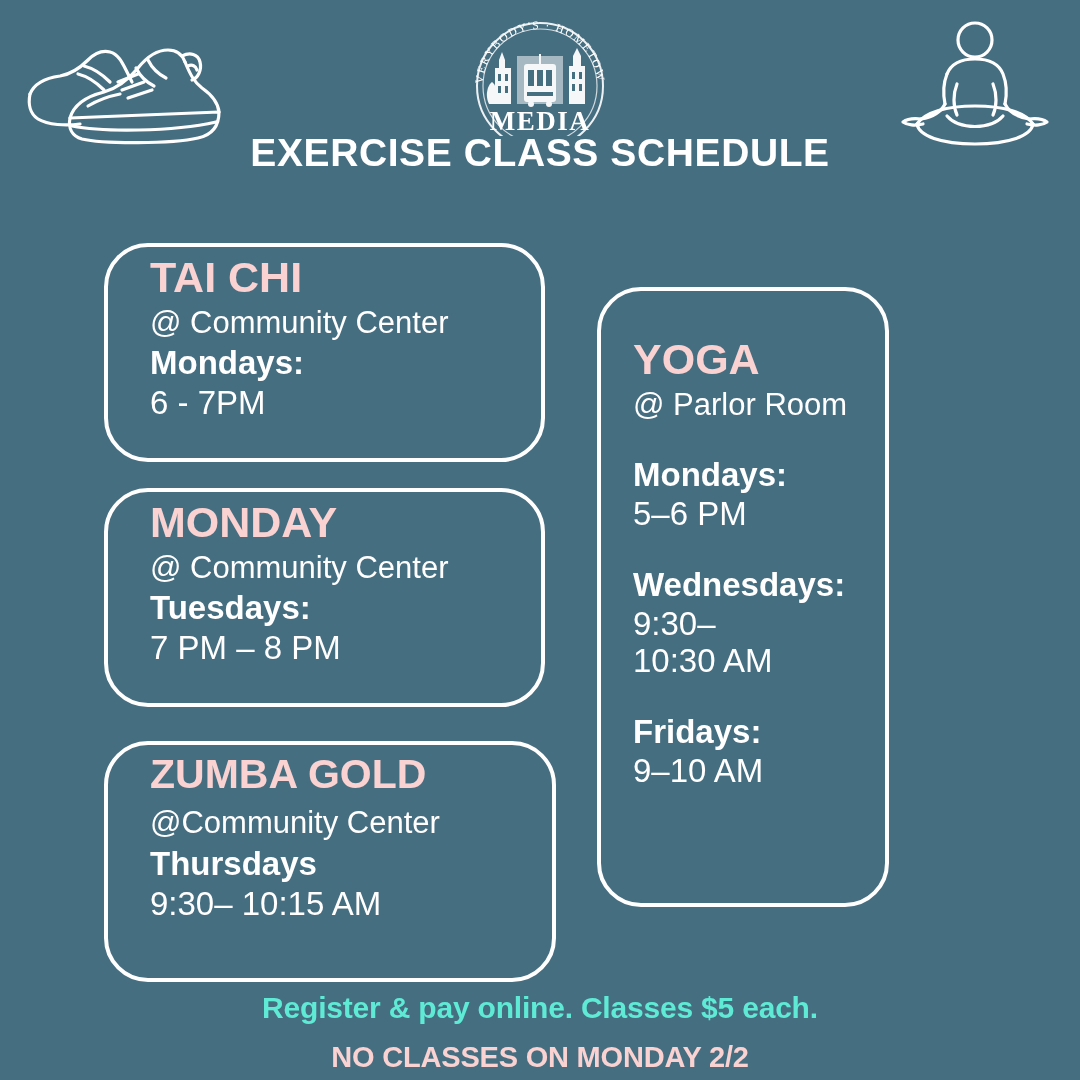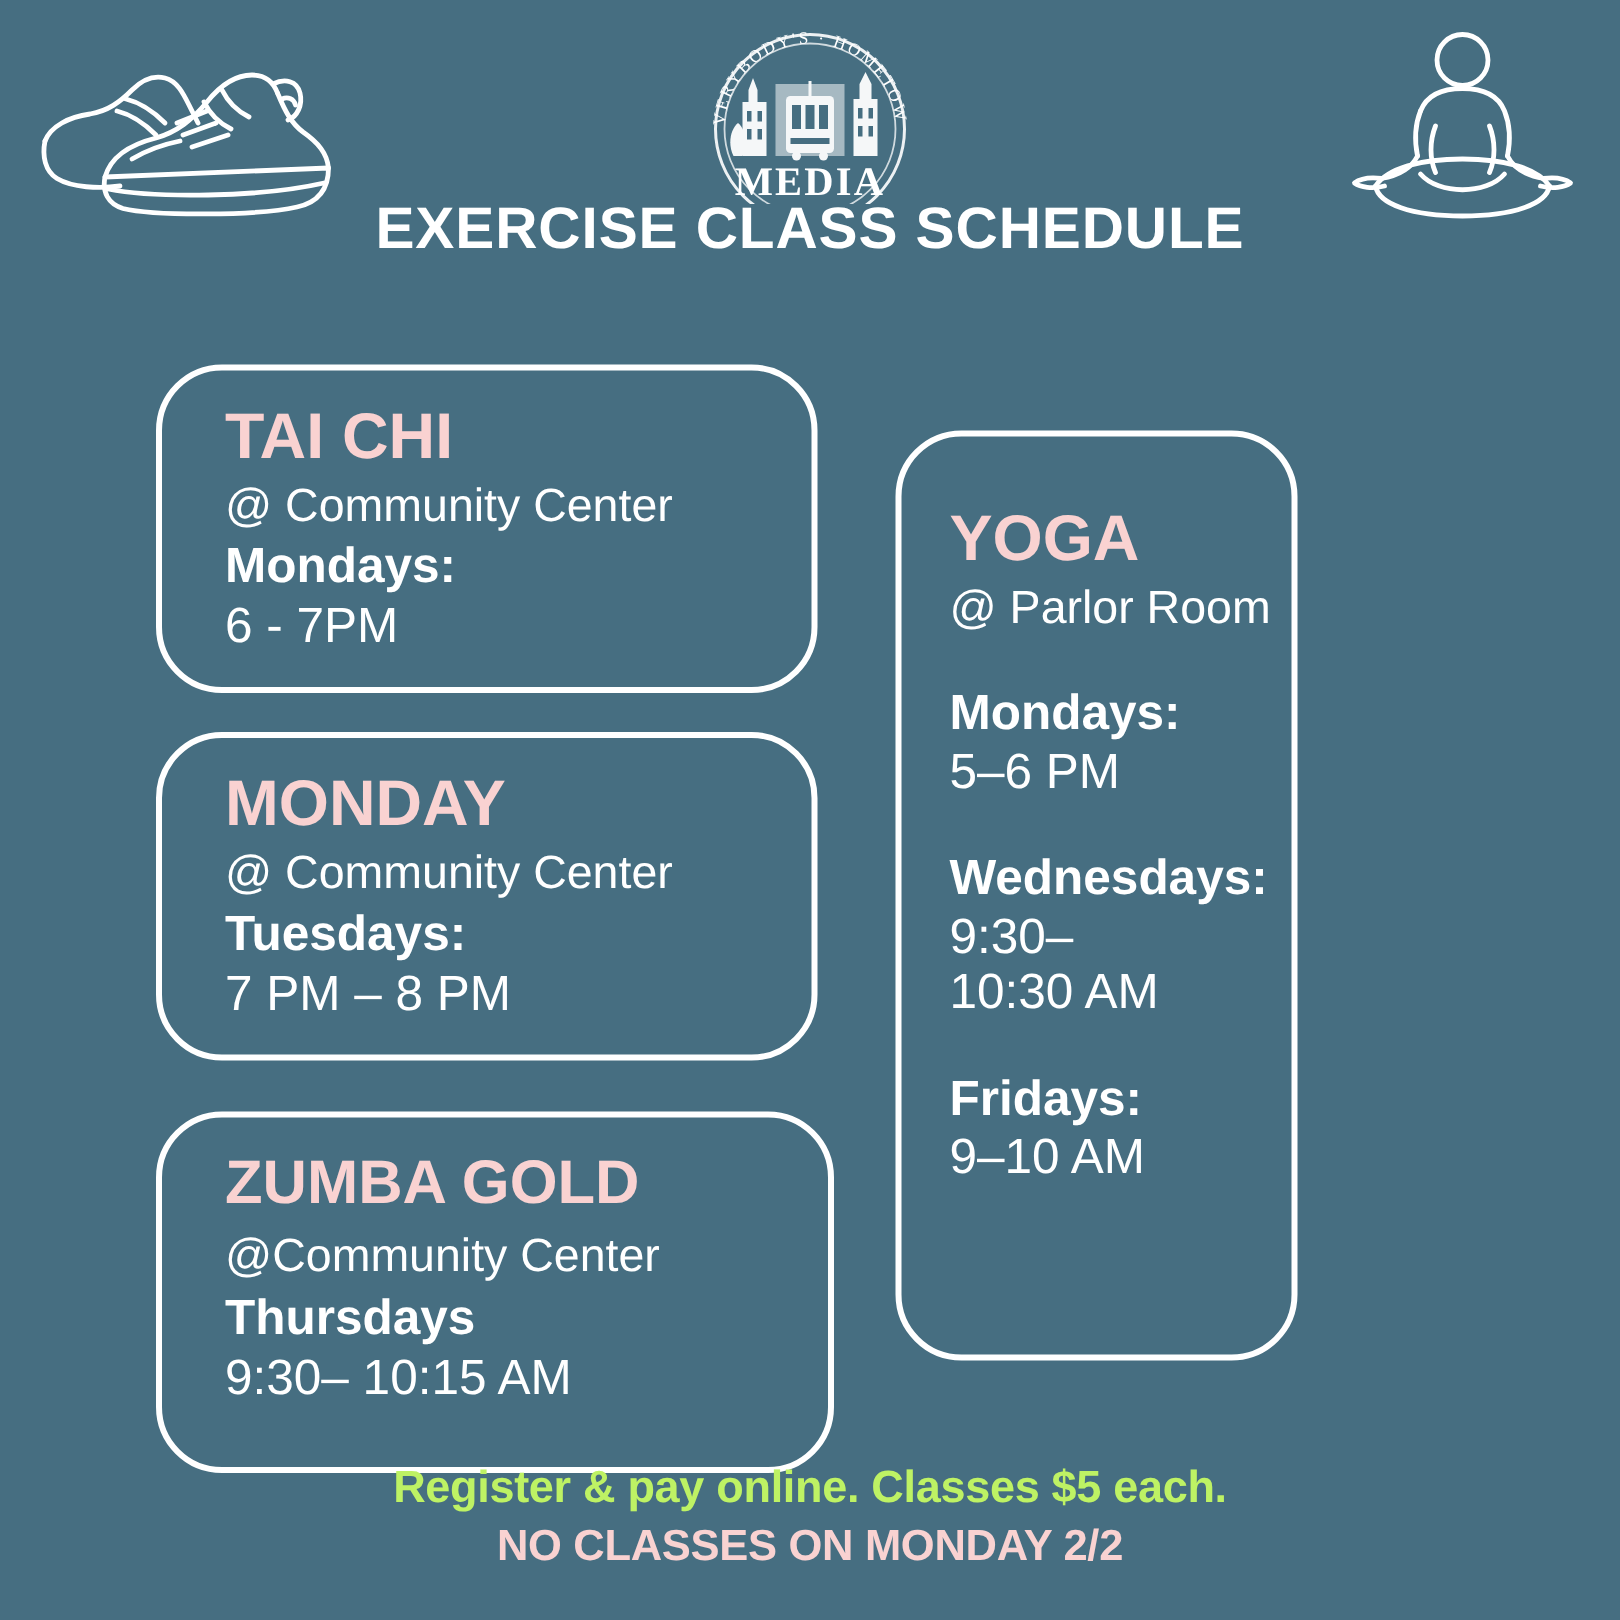--- a/index.html
+++ b/index.html
@@ -98,63 +98,63 @@
     line-height: 1.12;
     margin: 0;
   }
   .spacer {
     height: 34px;
   }
 
   
   .card-left {
     left: 104px;
-    padding: 22px 0 18px 42px;
+    padding: 8px 0 18px 42px;
   }
   #card-taichi  { top: 243px;  width: 441px; height: 219px; }
   #card-pilates { top: 488px;  width: 441px; height: 219px; }
   #card-zumba   { top: 741px;  width: 452px; height: 241px; }
 
   .card-left .card-title { font-size: 43px; }
   .card-left .card-loc   { font-size: 31px; margin-top: 6px; }
   .card-left .card-day   { font-size: 33px; margin-top: 4px; }
   .card-left .card-time  { font-size: 33px; margin-top: 3px; }
 
   #card-zumba .card-title { font-size: 41px; }
   #card-zumba .card-loc   { font-size: 31px; margin-top: 10px; }
   #card-zumba .card-day   { font-size: 33px; margin-top: 5px; }
   #card-zumba .card-time  { font-size: 33px; margin-top: 3px; }
 
   
   #card-yoga {
     left: 597px;
     top: 287px;
-    width: 268px;
+    width: 292px;
     height: 620px;
     padding: 46px 0 0 32px;
   }
   #card-yoga .card-title { font-size: 43px; }
   #card-yoga .card-loc   { font-size: 31px; margin-top: 6px; }
   #card-yoga .card-day   { font-size: 33px; }
   #card-yoga .card-time  { font-size: 33px; margin-top: 2px; }
 
   
   .footer {
     position: absolute;
     top: 975px;
     left: 0;
     width: 1080px;
     text-align: center;
   }
   .footer-main {
-    color: #bef264;
+    color: #5eead4;
     font-size: 30px;
     font-weight: 700;
     line-height: 1.12;
-    margin: 0;
+    margin: 16px;
     letter-spacing: -0.2px;
   }
   .footer-note {
     color: #f9d2d1;
     font-size: 29px;
     font-weight: 700;
     line-height: 1.12;
     margin: 6px 0 0 0;
     letter-spacing: -0.2px;
   }

